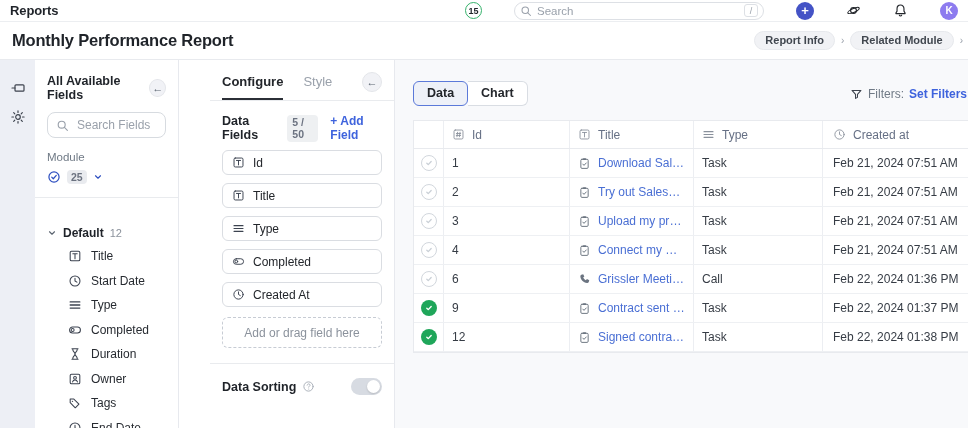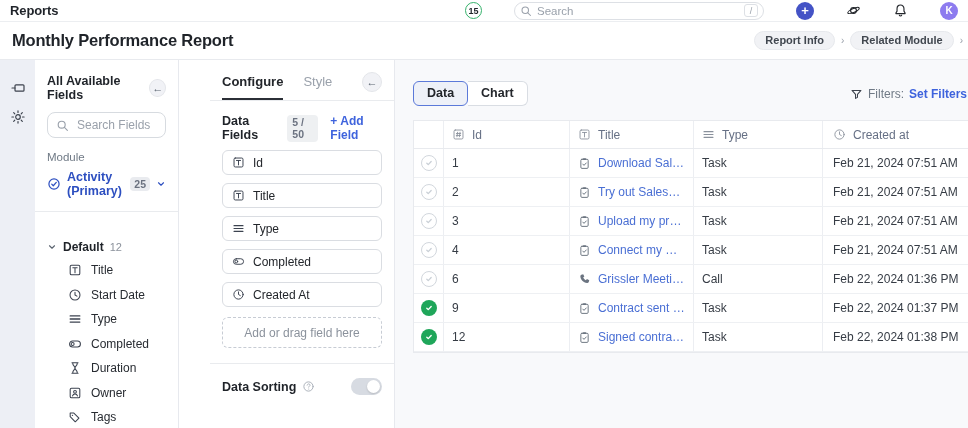--- a/index.html
+++ b/index.html
@@ -183,21 +183,20 @@
     <input placeholder="Search Fields" style="">
   </div>
   <div class="fp-modlabel">Module</div>
   <div class="fp-module">
     <span style="color:var(--module-blue);display:flex">
         <svg class="svgi i14" viewBox="0 0 16 16">
           <circle cx="8" cy="8" r="5.8"></circle>
           <path d="M5.4 8.2l1.8 1.8 3.4-3.8"></path>
         </svg>
       </span>
-    <span class="mname">Activity (Primary)</span>
     <span class="mcount">25</span>
     <span style="color:var(--module-blue);display:flex">
         <svg class="svgi i10" viewBox="0 0 16 16" style="stroke-width:1.8">
           <path d="M4 6l4 4 4-4"></path>
         </svg>
       </span>
   </div>
   <div class="fp-div"></div>
   <div class="grp-head">
     <span style="color:#5b6470;display:flex">

